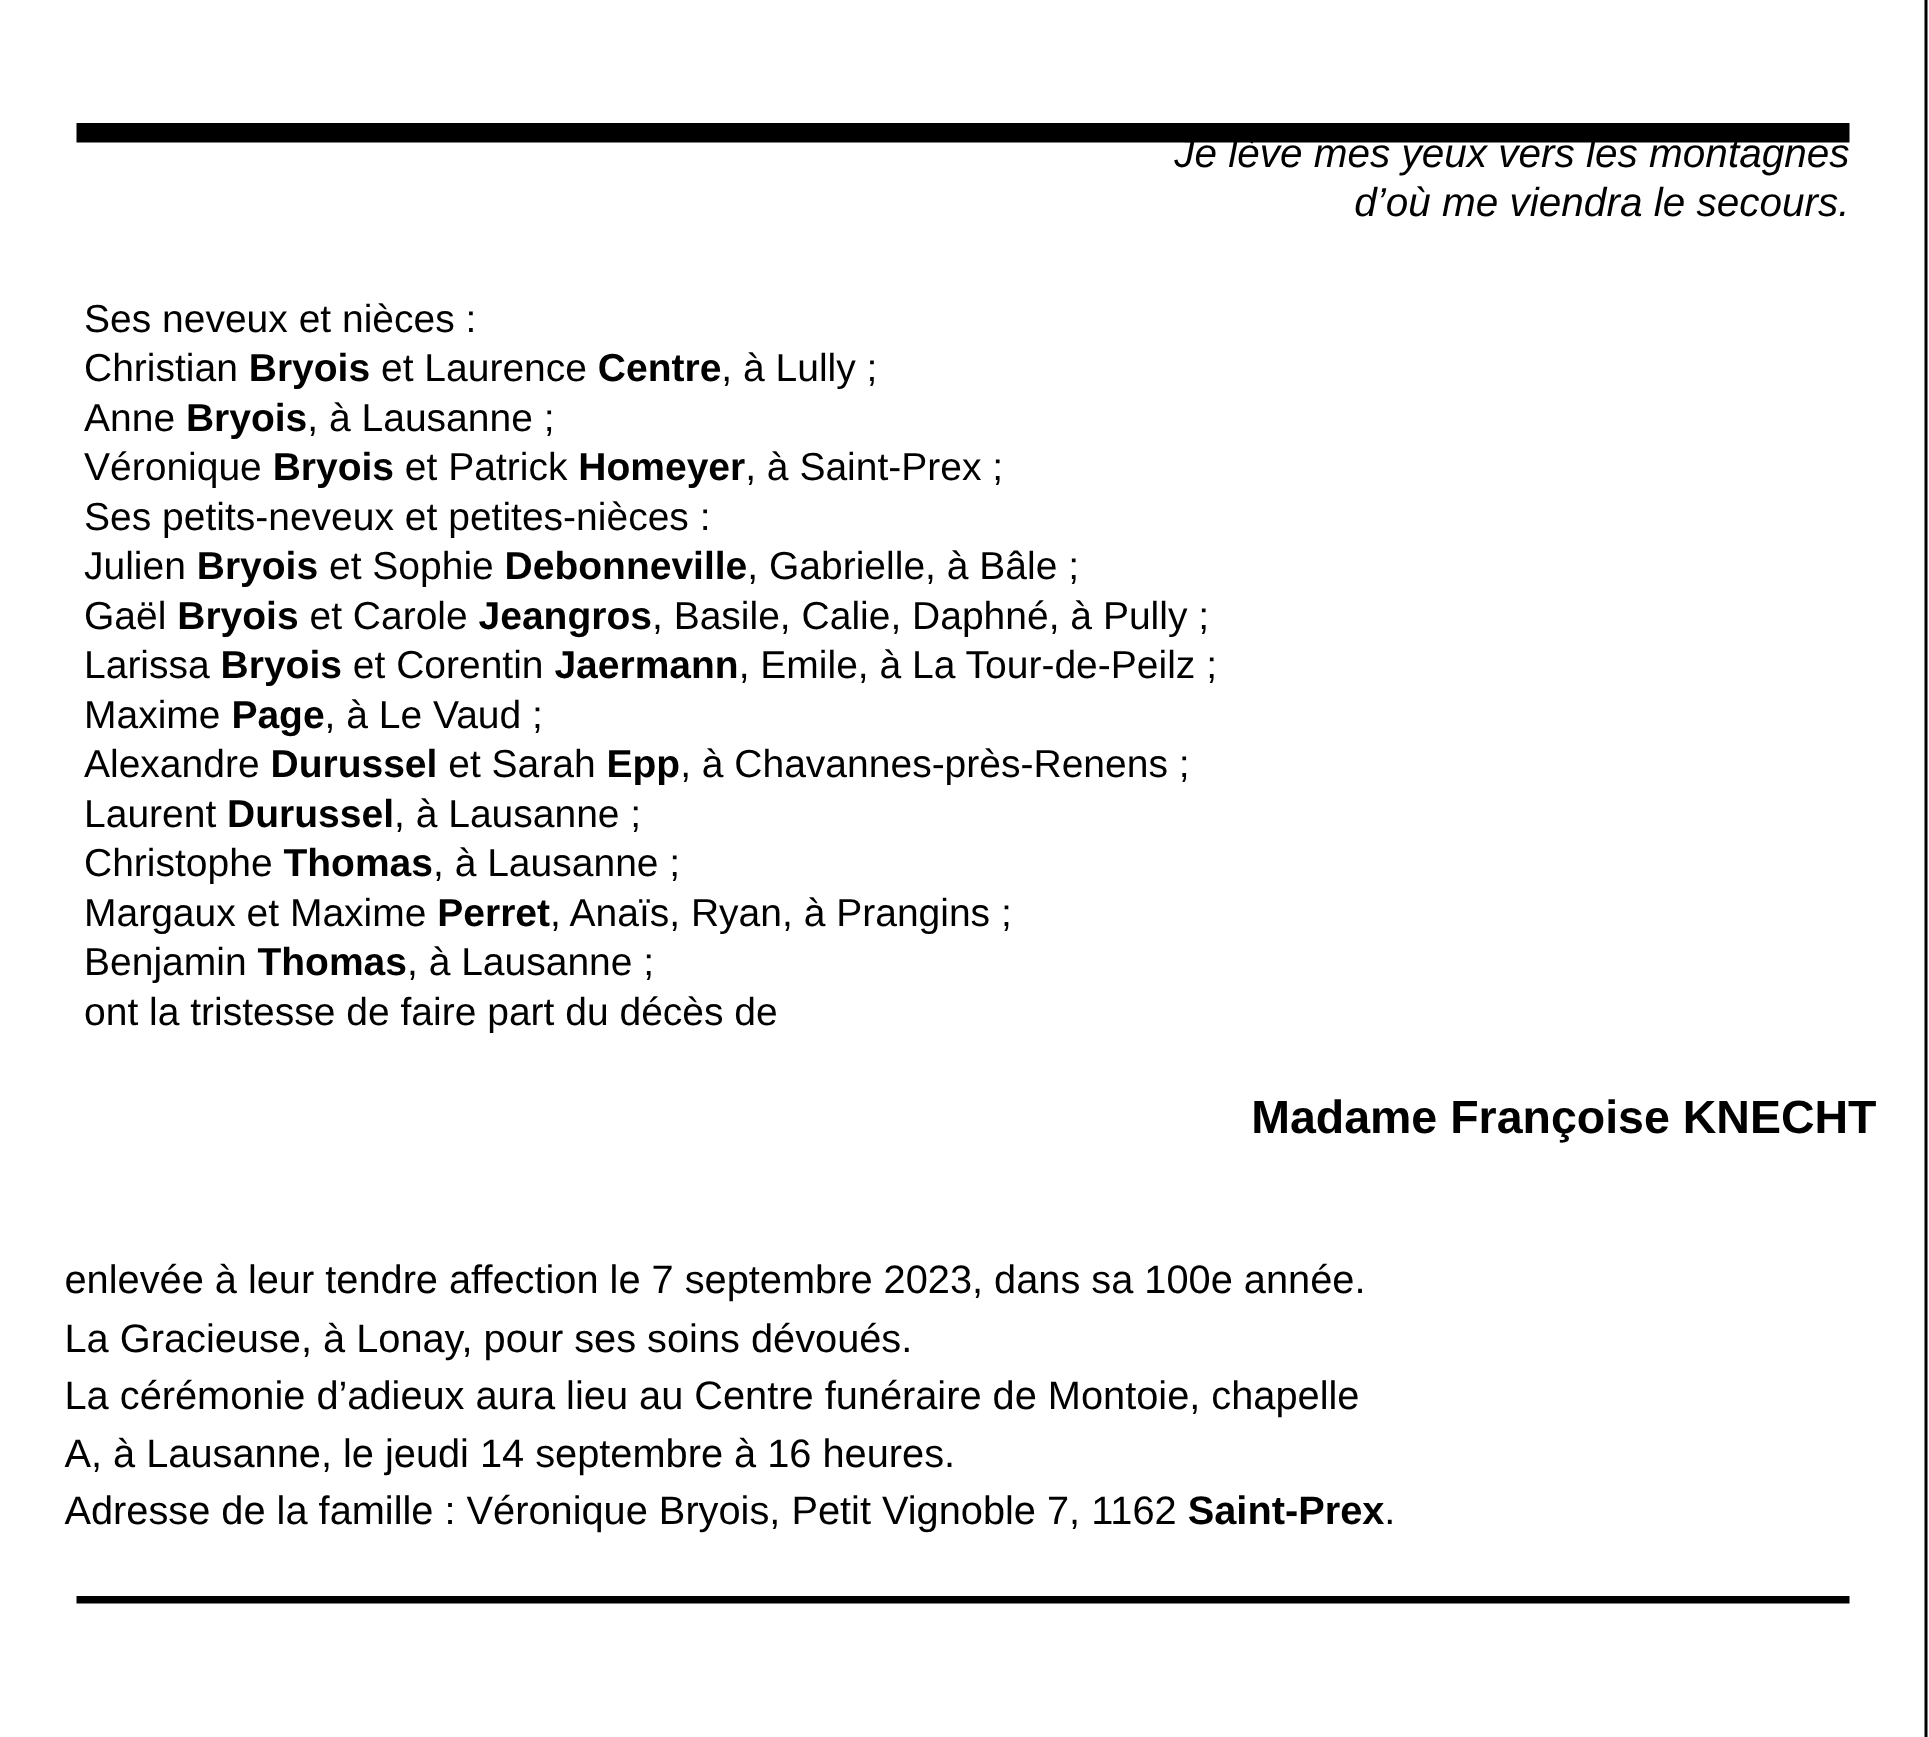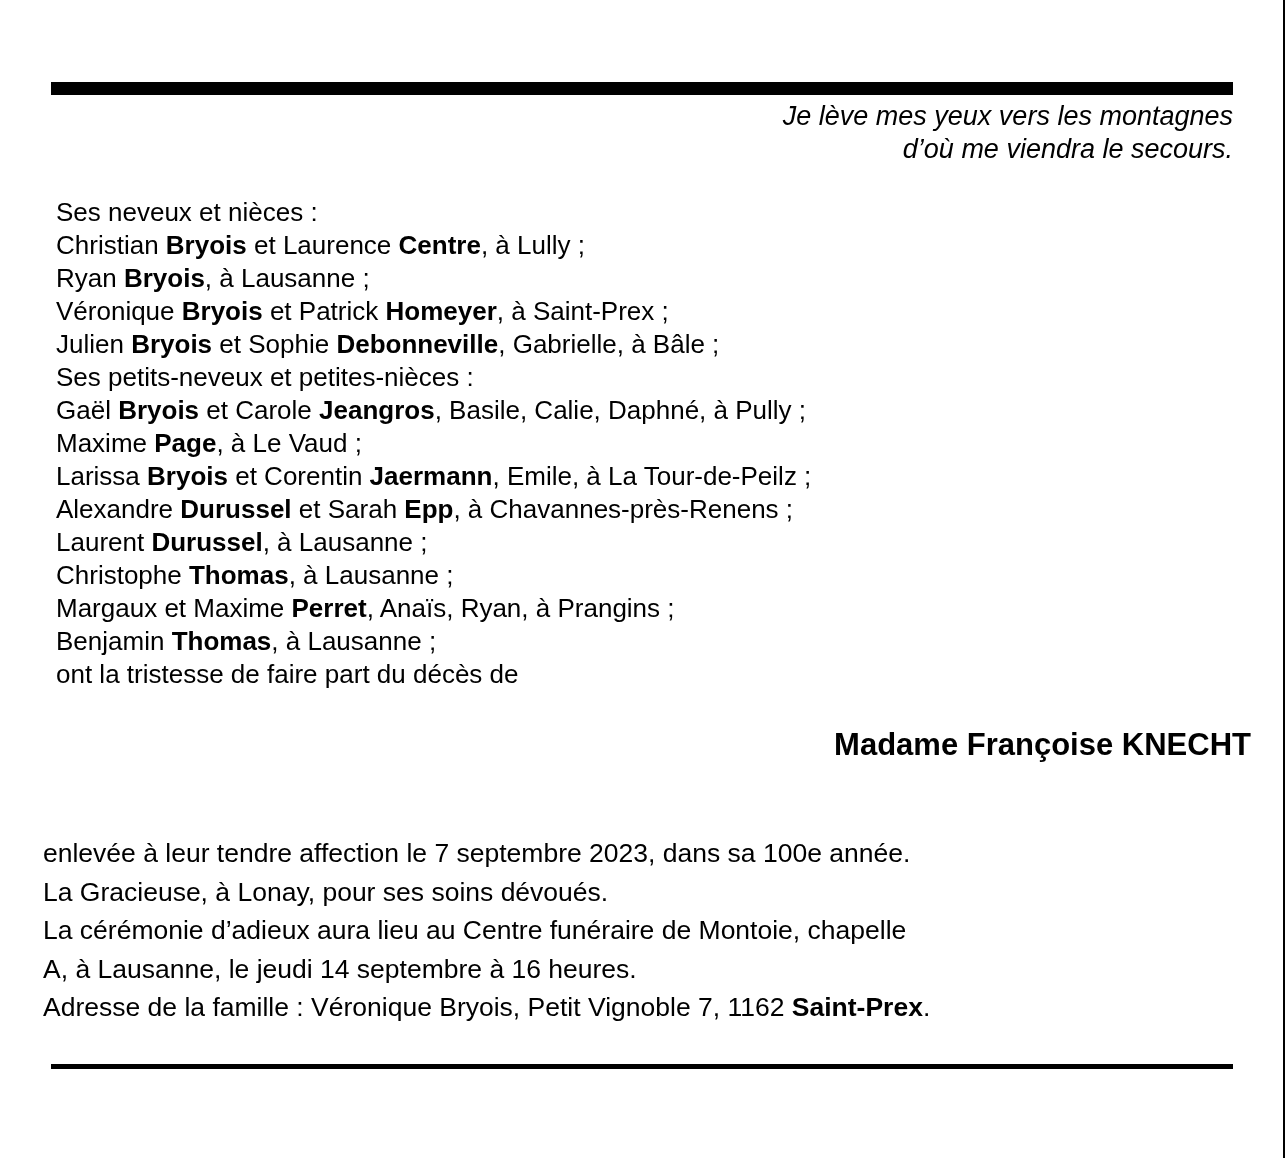--- a/index.html
+++ b/index.html
@@ -36,21 +36,21 @@
     position: absolute;
     left: 51px;
     top: 1064px;
     width: 1182px;
     height: 5px;
     background: #000000;
   }
   .epigraph {
     position: absolute;
     left: 51px;
-    top: 100px;
+    top: 86px;
     width: 1182px;
     text-align: right;
     font-style: italic;
     font-size: 27px;
     line-height: 33px;
     white-space: nowrap;
   }
   .relatives {
     position: absolute;
     left: 56px;
@@ -105,27 +105,27 @@
   <div class="right-border"></div>
 
   <div class="epigraph">
     <div class="text-line">Je lève mes yeux vers les montagnes</div>
     <div class="text-line">d’où me viendra le secours.</div>
   </div>
 
   <div class="relatives">
       <div class="text-line"><span>Ses neveux et nièces :</span></div>
       <div class="text-line"><span>Christian </span><span class="bold">Bryois</span><span> et Laurence </span><span class="bold">Centre</span><span>, à Lully ;</span></div>
-      <div class="text-line"><span>Ryan </span><span class="bold">Bryois</span><span>, à Lausanne ;</span></div>
+      <div class="text-line"><span>Anne </span><span class="bold">Bryois</span><span>, à Lausanne ;</span></div>
       <div class="text-line"><span>Véronique </span><span class="bold">Bryois</span><span> et Patrick </span><span class="bold">Homeyer</span><span>, à Saint-Prex ;</span></div>
+      <div class="text-line"><span>Ses petits-neveux et petites-nièces :</span></div>
       <div class="text-line"><span>Julien </span><span class="bold">Bryois</span><span> et Sophie </span><span class="bold">Debonneville</span><span>, Gabrielle, à Bâle ;</span></div>
-      <div class="text-line"><span>Ses petits-neveux et petites-nièces :</span></div>
       <div class="text-line"><span>Gaël </span><span class="bold">Bryois</span><span> et Carole </span><span class="bold">Jeangros</span><span>, Basile, Calie, Daphné, à Pully ;</span></div>
+      <div class="text-line"><span>Larissa </span><span class="bold">Bryois</span><span> et Corentin </span><span class="bold">Jaermann</span><span>, Emile, à La Tour-de-Peilz ;</span></div>
       <div class="text-line"><span>Maxime </span><span class="bold">Page</span><span>, à Le Vaud ;</span></div>
-      <div class="text-line"><span>Larissa </span><span class="bold">Bryois</span><span> et Corentin </span><span class="bold">Jaermann</span><span>, Emile, à La Tour-de-Peilz ;</span></div>
       <div class="text-line"><span>Alexandre </span><span class="bold">Durussel</span><span> et Sarah </span><span class="bold">Epp</span><span>, à Chavannes-près-Renens ;</span></div>
       <div class="text-line"><span>Laurent </span><span class="bold">Durussel</span><span>, à Lausanne ;</span></div>
       <div class="text-line"><span>Christophe </span><span class="bold">Thomas</span><span>, à Lausanne ;</span></div>
       <div class="text-line"><span>Margaux et Maxime </span><span class="bold">Perret</span><span>, Anaïs, Ryan, à Prangins ;</span></div>
       <div class="text-line"><span>Benjamin </span><span class="bold">Thomas</span><span>, à Lausanne ;</span></div>
       <div class="text-line"><span>ont la tristesse de faire part du décès de</span></div>
     </div>
 
   <div class="deceased-name">Madame Françoise KNECHT</div>
 

